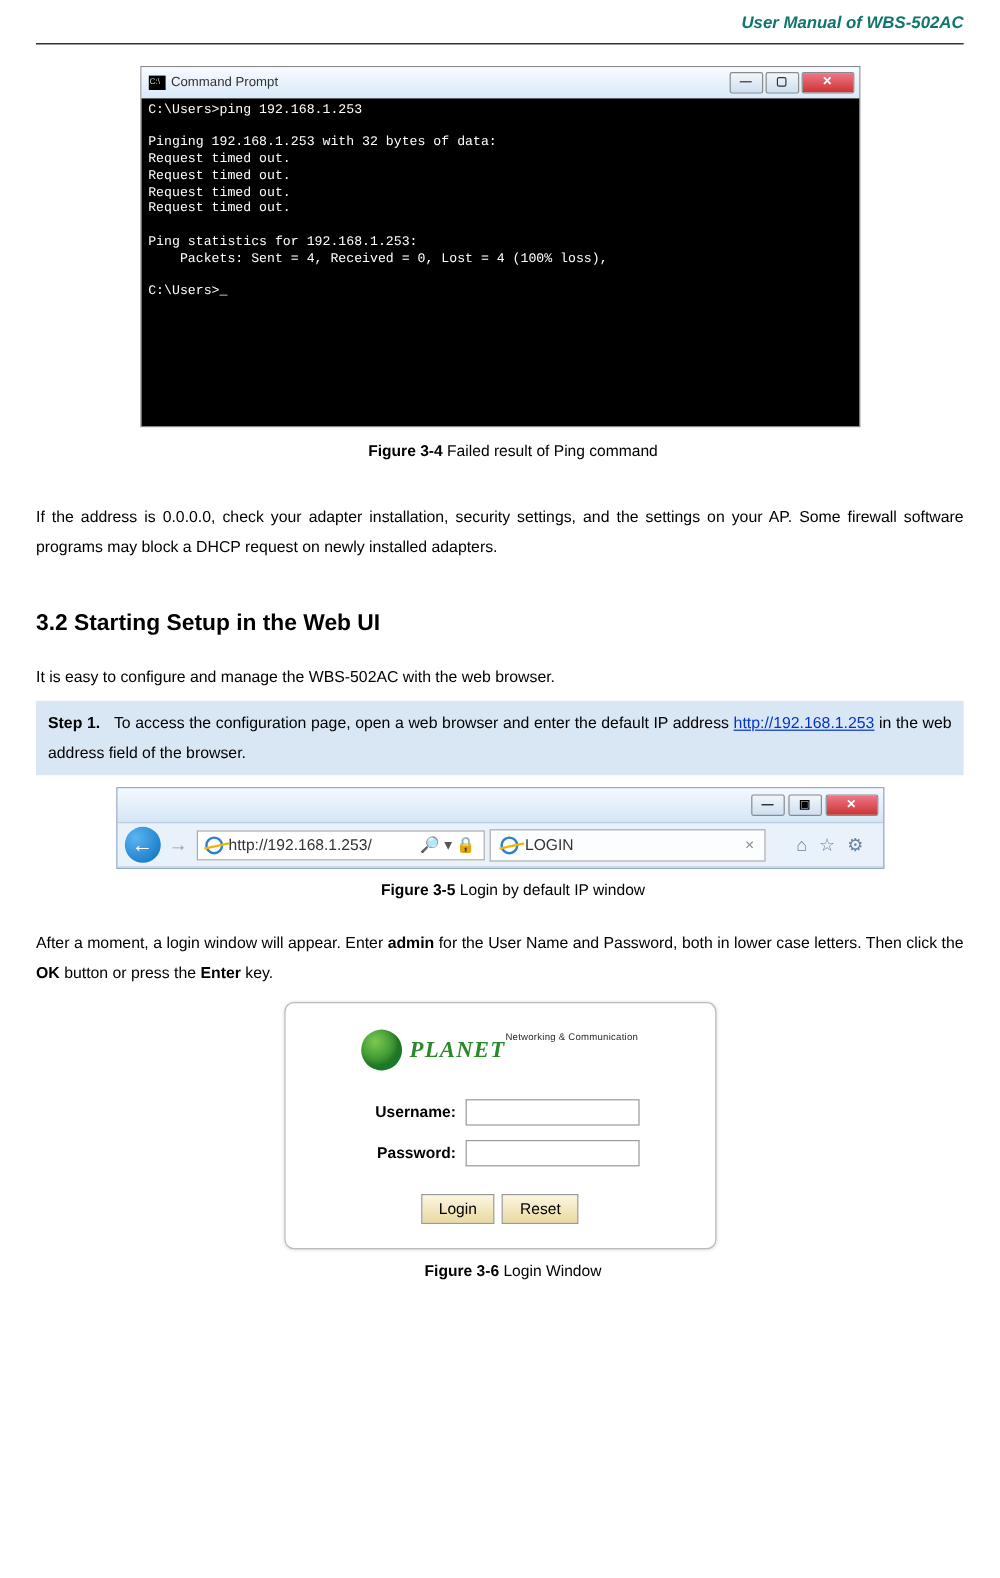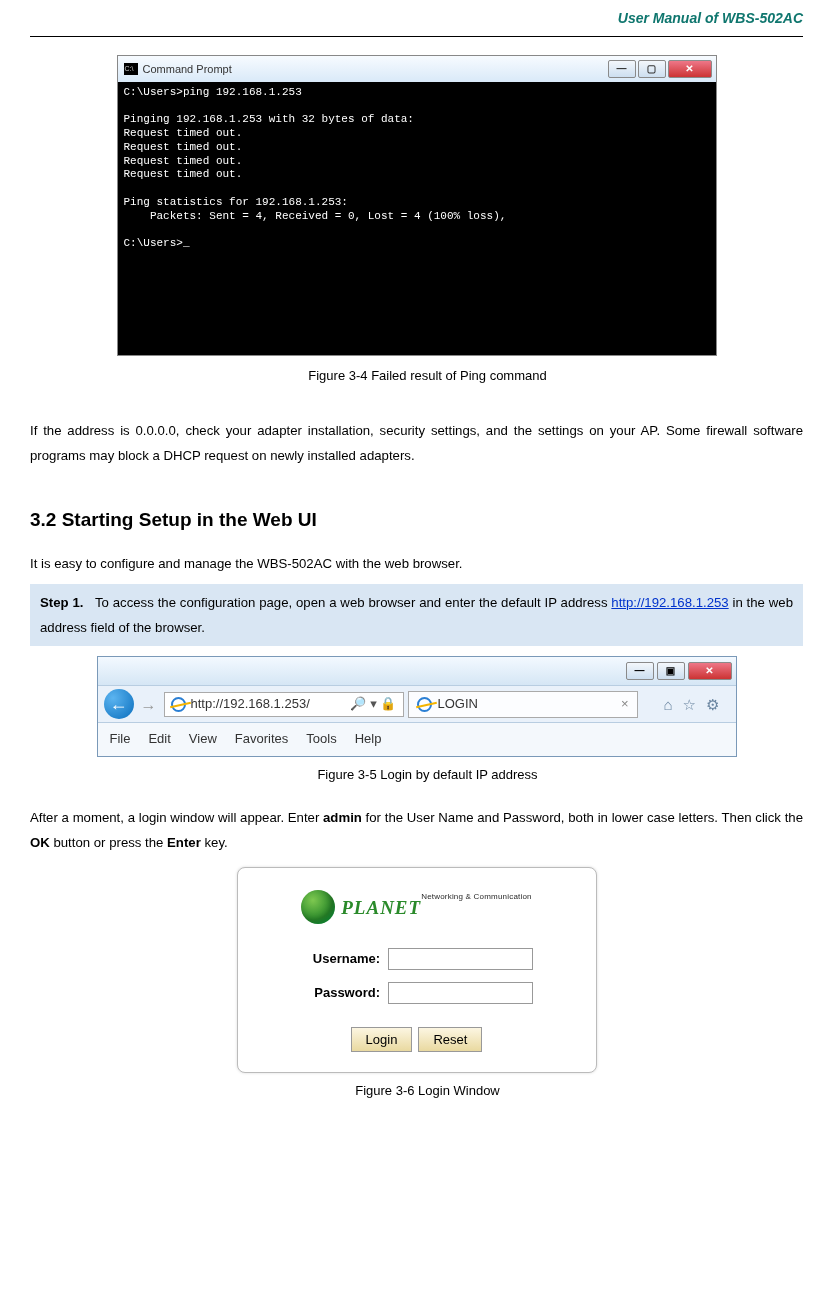--- a/index.html
+++ b/index.html
@@ -78,21 +78,21 @@
     padding: 4px 6px 6px 6px;
     height: 273px;
     white-space: pre;
     overflow: hidden;
   }
   .fig-caption {
     text-align: center;
     font-size: 13px;
     margin: 6px 0 30px 0;
   }
-  .fig-caption .bold { font-weight: normal; padding-left: 22px; }
+  .fig-caption .bold { font-weight: bold; padding-left: 22px; }
   .body-text {
     text-align: justify;
     font-size: 13.2px;
     line-height: 1.9;
   }
   .section-heading {
     font-size: 19px;
     font-weight: bold;
     margin: 34px 0 14px 0;
   }
@@ -305,31 +305,23 @@
         <span class="ie-e"></span>
         <span>LOGIN</span>
         <span class="ie-tab-x">×</span>
       </div>
       <div class="ie-right-icons">
         <span>⌂</span>
         <span>☆</span>
         <span>⚙</span>
       </div>
     </div>
-    <div class="ie-menubar">
-      <span>File</span>
-      <span>Edit</span>
-      <span>View</span>
-      <span>Favorites</span>
-      <span>Tools</span>
-      <span>Help</span>
-    </div>
   </div>
   <div class="fig-caption" style="margin-bottom:18px;">
-    <span class="bold">Figure 3-5</span><span> Login by default IP address</span>
+    <span class="bold">Figure 3-5</span><span> Login by default IP window</span>
   </div>
 
   <p class="body-text">
     <span>After a moment, a login window will appear. Enter </span><b>admin</b><span> for the User Name and Password, both in lower case letters. Then click the </span><b>OK</b><span> button or press the </span><b>Enter</b><span> key.</span>
   </p>
 
   <div class="login-window">
     <div class="login-logo-row">
       <div class="login-logo-ball"></div>
       <div class="login-logo-text">

